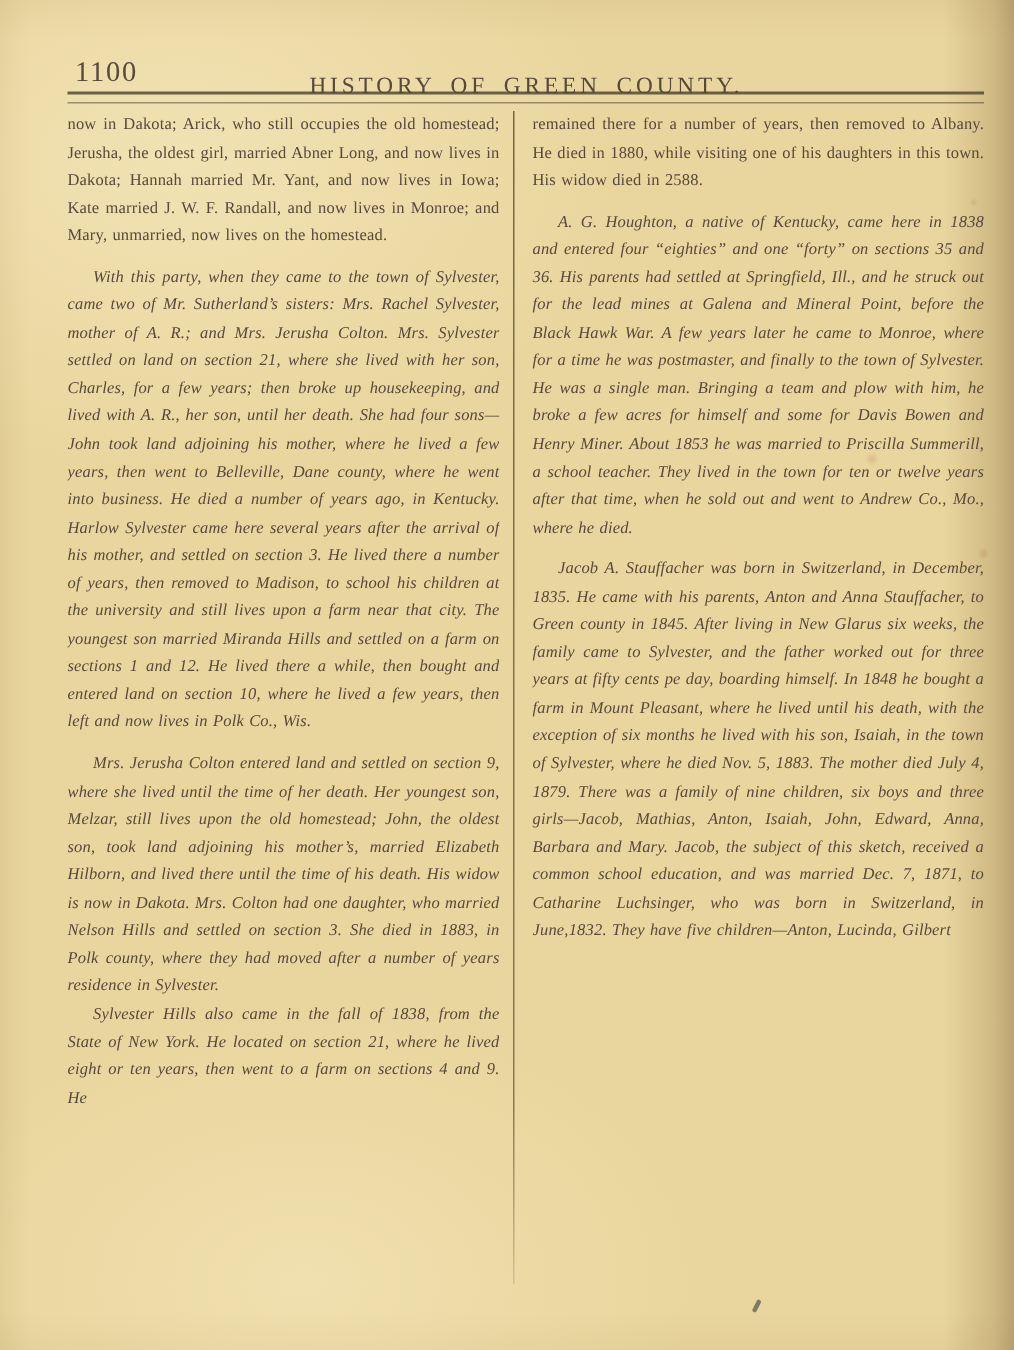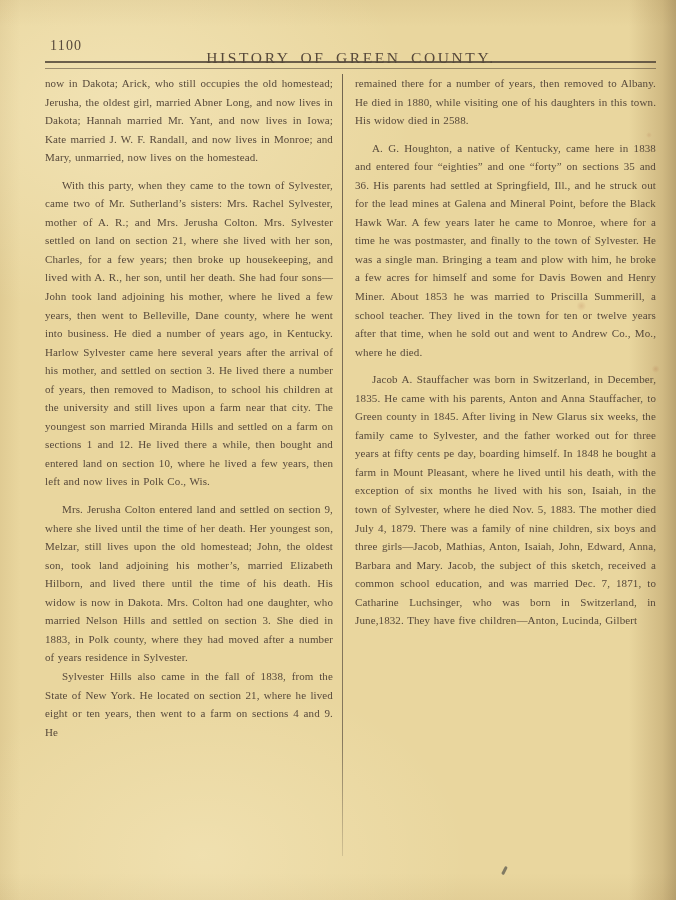--- a/index.html
+++ b/index.html
@@ -32,21 +32,21 @@
     position: absolute;
     top: 36px;
     left: 46px;
     width: 610px;
     height: 22px;
   }
   .page-number {
     position: absolute;
     left: 4px;
     top: 2px;
-    font-size: 14px;
+    font-size: 19px;
     letter-spacing: 1.2px;
   }
   .running-title {
     position: absolute;
     left: 0;
     right: 0;
     top: 0;
     text-align: center;
     font-size: 15.5px;
     letter-spacing: 2.6px;
@@ -83,21 +83,21 @@
   .col-left  { width: 288px; }
   .col-right { width: 301px; }
   .col-divider {
     width: 1px;
     background: linear-gradient(to bottom, rgba(100,88,70,0.9) 0%, rgba(100,88,70,0.75) 85%, rgba(100,88,70,0.2) 100%);
     margin-left: 9px;
     margin-right: 12px;
     flex: none;
   }
   .para { margin: 0; text-indent: 0; }
-  .para.indent { text-indent: 17px; }
+  .para.indent { text-indent: 17px; font-style: italic; }
   .para.gap-before { margin-top: 9px; }
   .ink-speck {
     position: absolute;
     left: 503px;
     top: 866px;
     width: 2.5px;
     height: 9px;
     background: #6f6a58;
     transform: rotate(27deg);
     border-radius: 2px;

